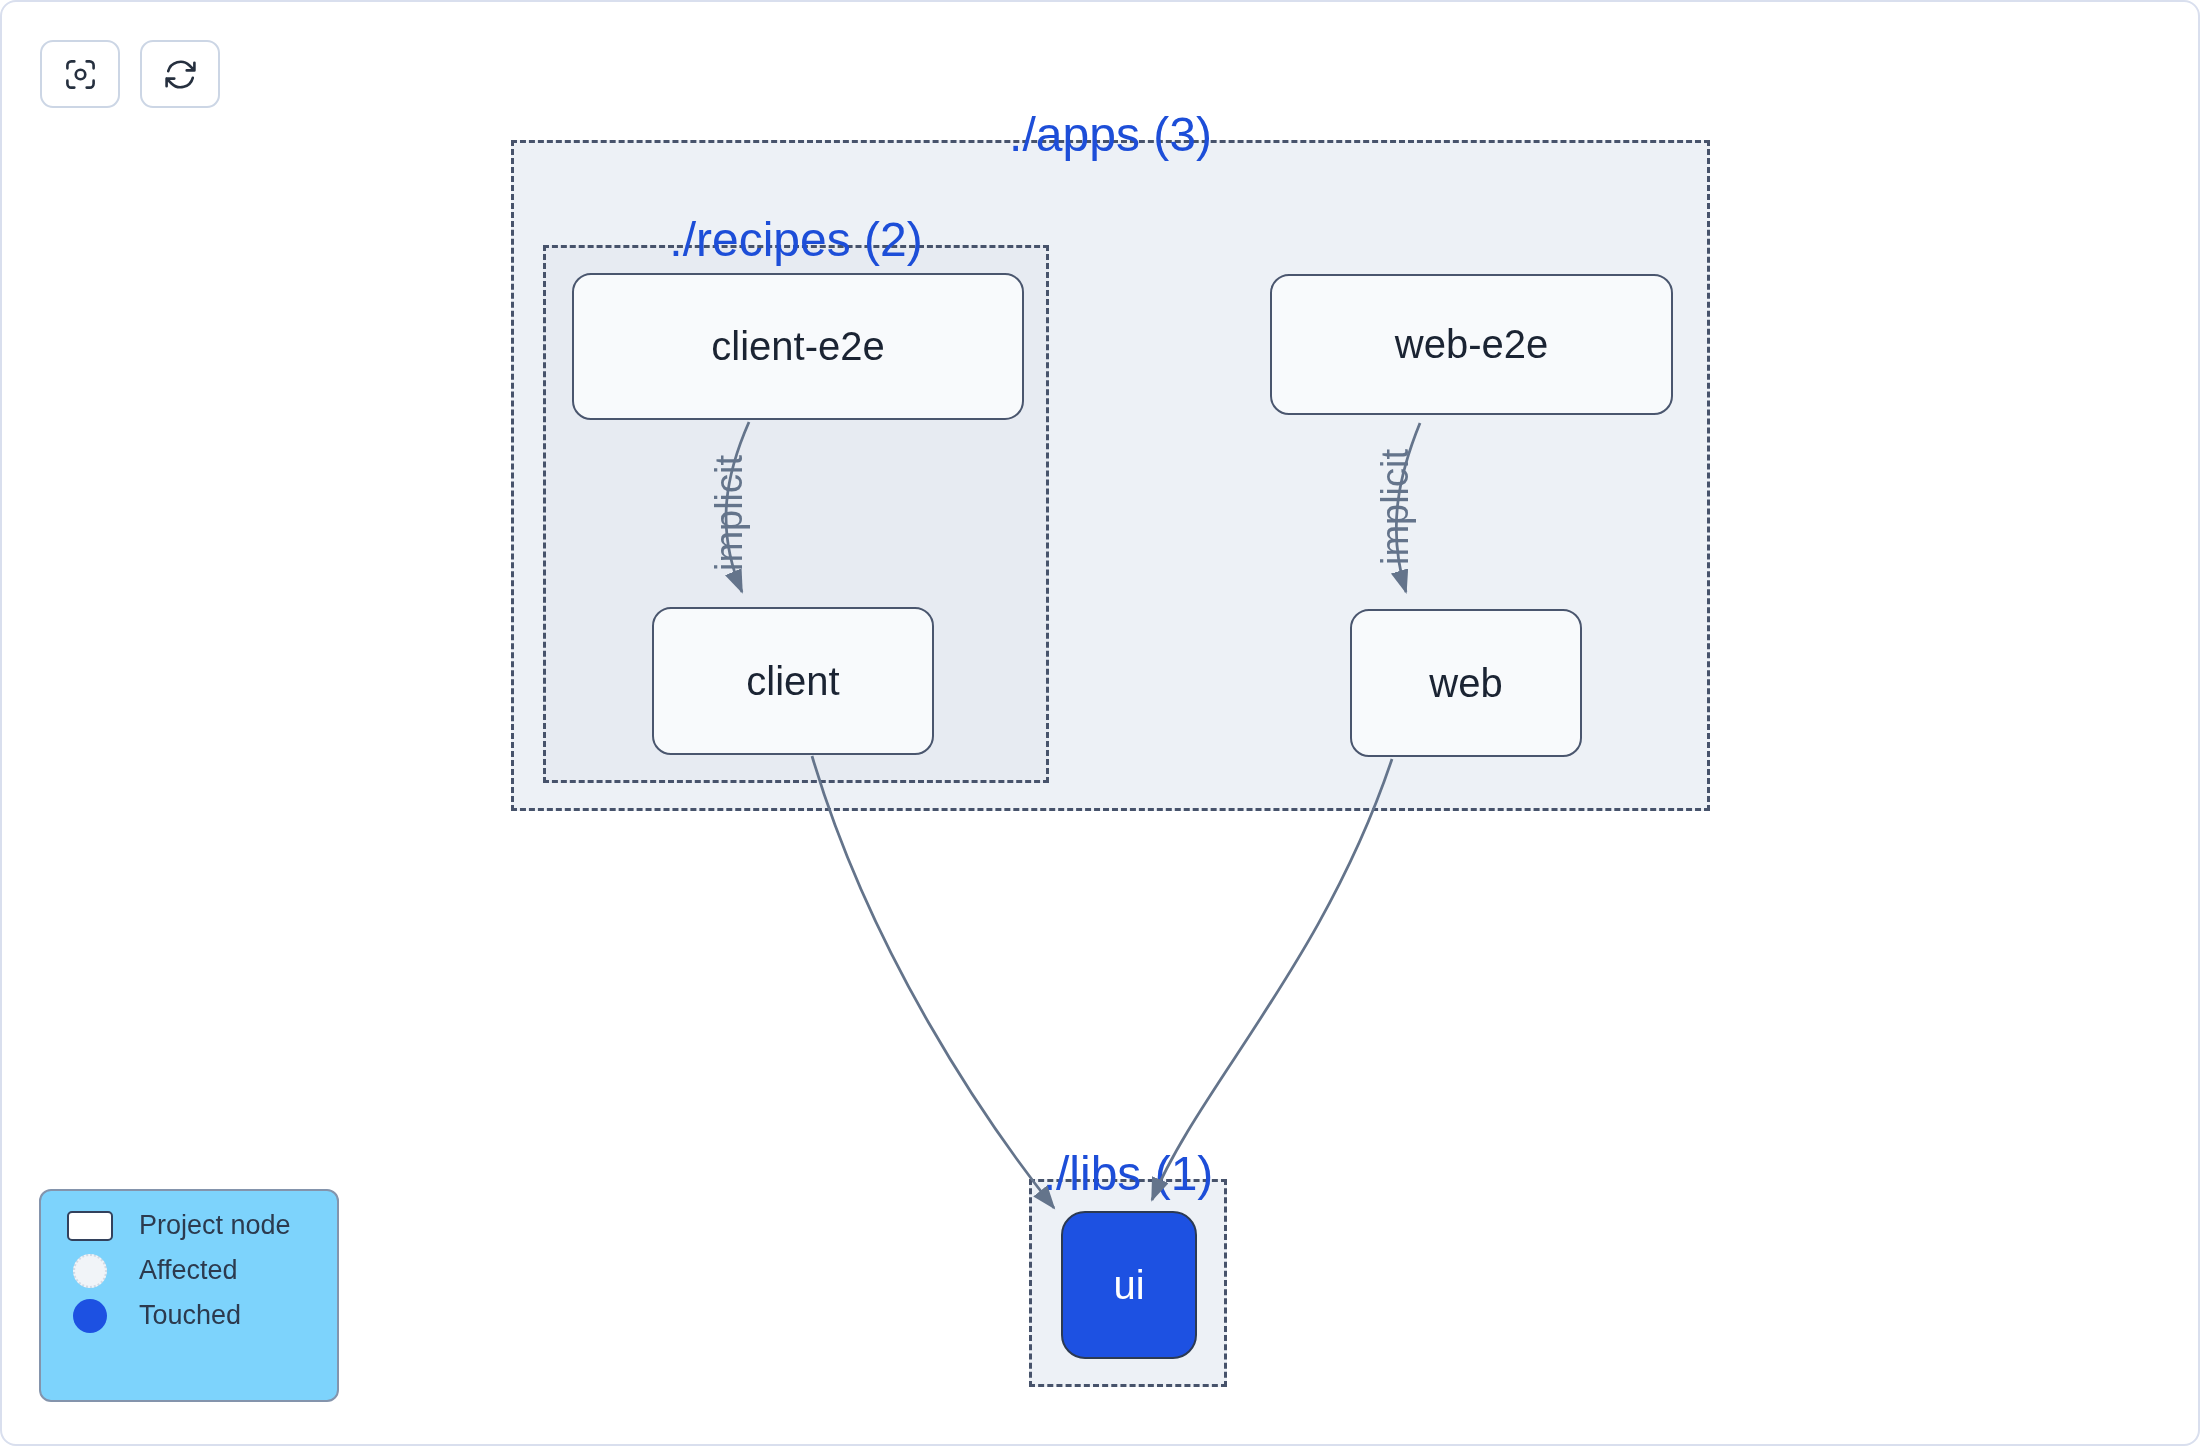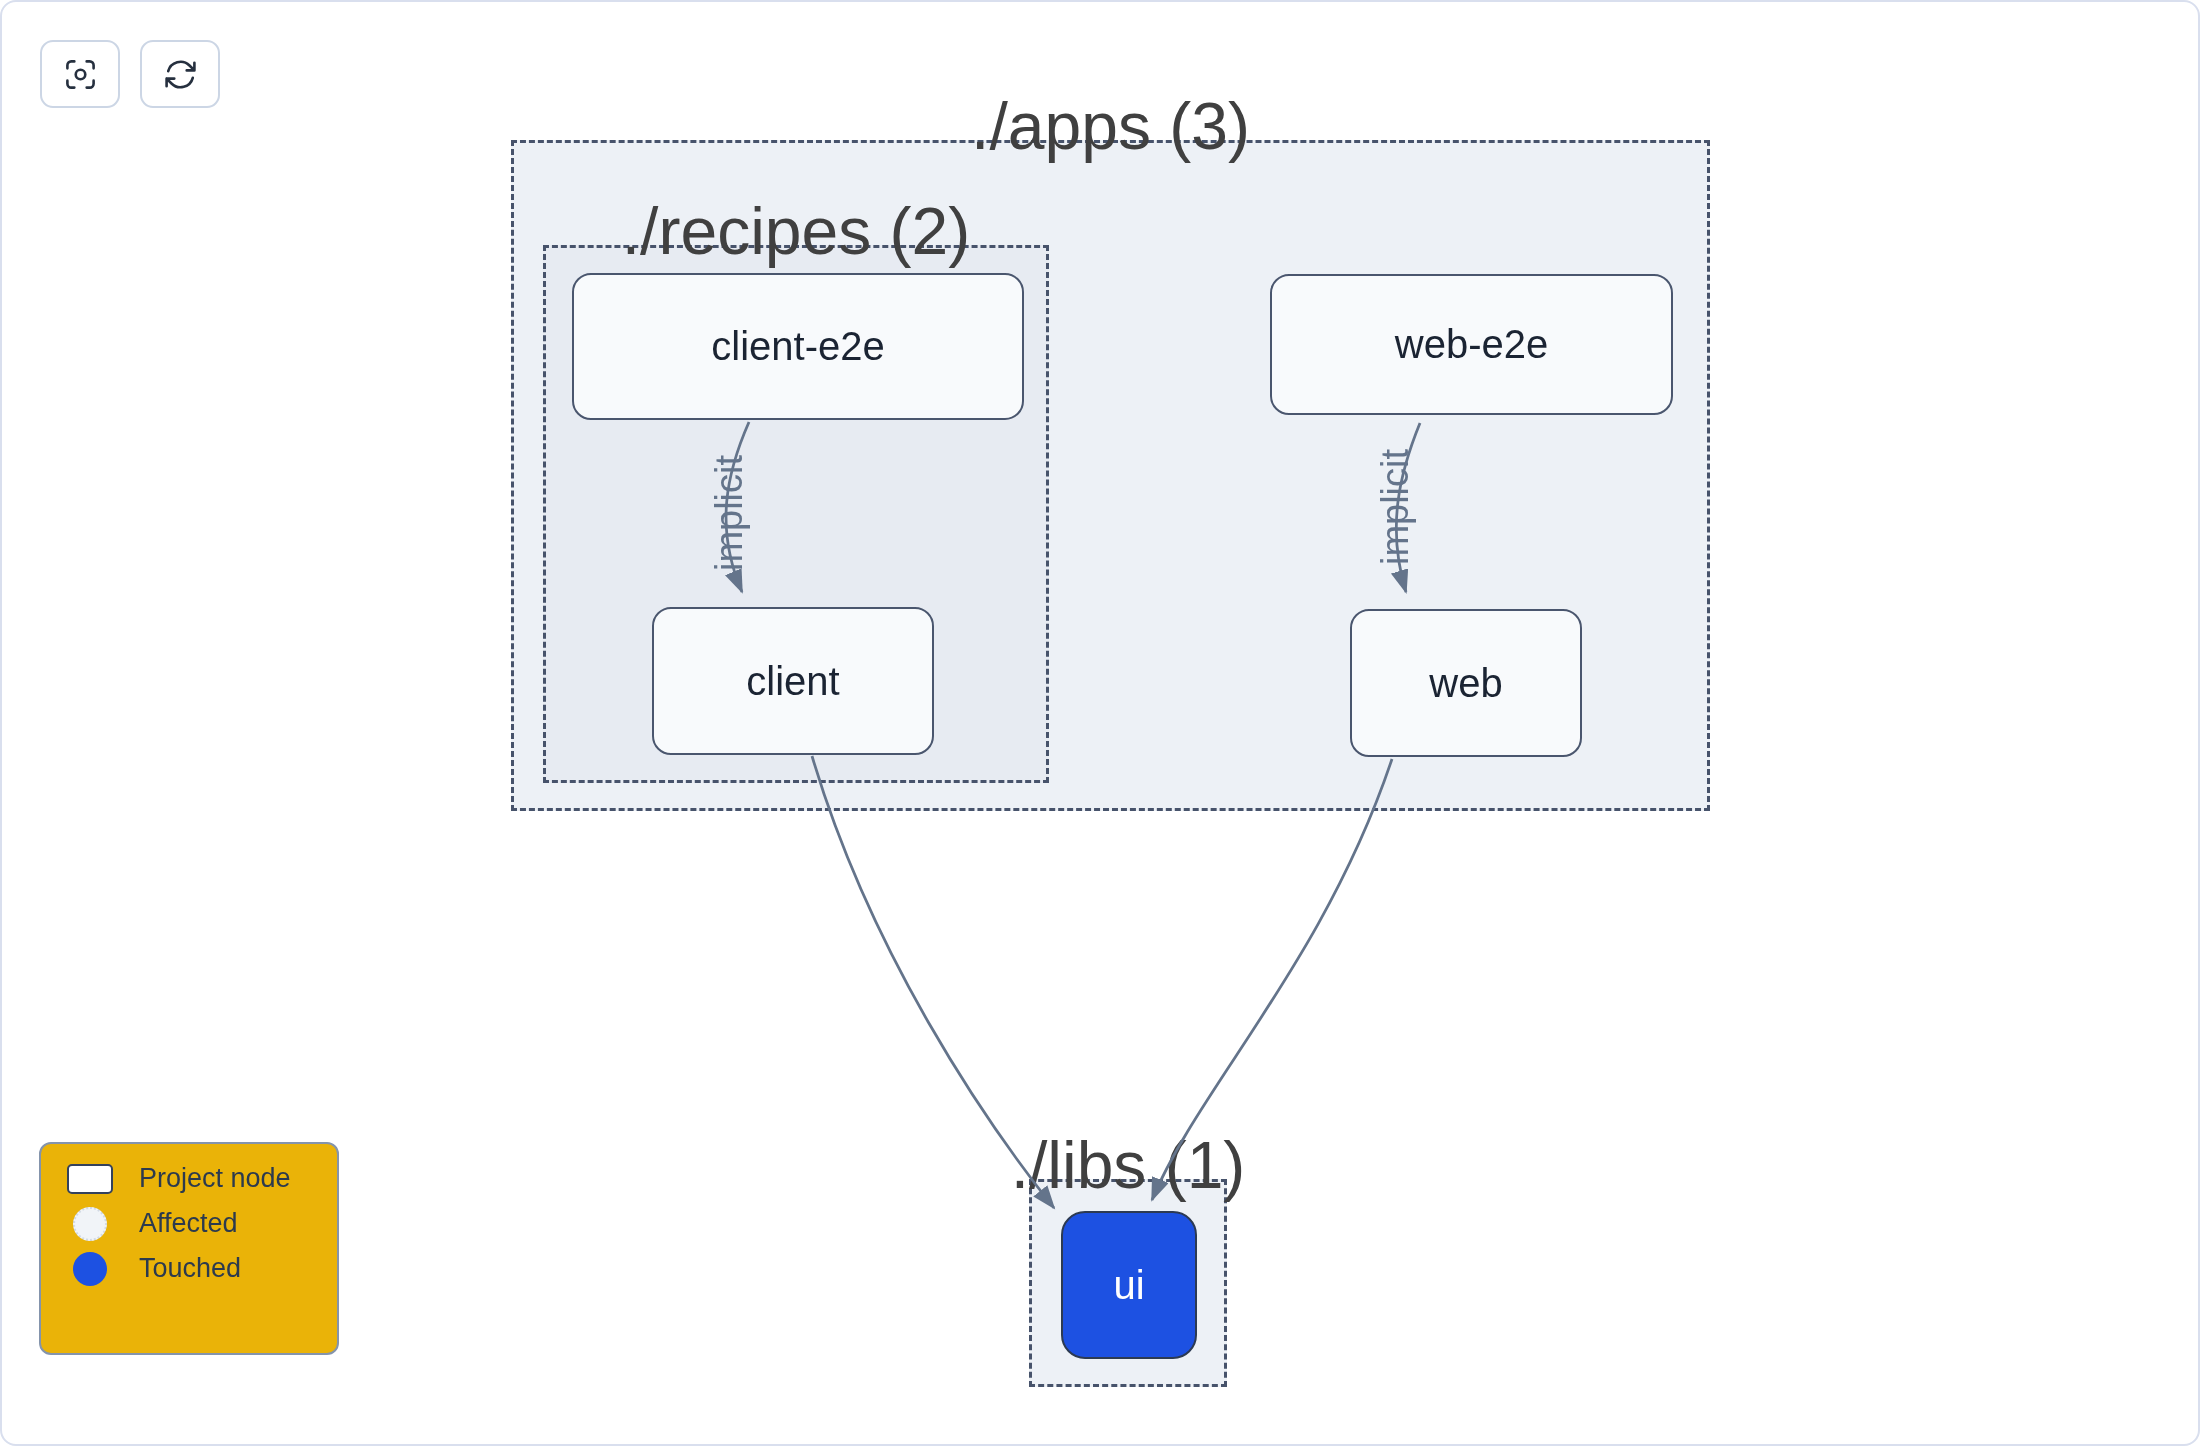--- a/index.html
+++ b/index.html
@@ -54,23 +54,23 @@
   #group-libs {
     left: 1027px; top: 1177px; width: 198px; height: 208px;
     background: #edf1f6;
   }
   .group-label {
     position: absolute;
     left: 50%;
     bottom: 100%;
     transform: translateX(-50%);
     margin-bottom: -16px;
-    font-size: 66px;
+    font-size: 48px;
     line-height: 1;
-    color: #404040;
+    color: #1d4ed8;
     white-space: nowrap;
   }
 
   
   #edges {
     position: absolute;
     left: 0; top: 0;
     width: 2200px; height: 1446px;
     pointer-events: none;
   }
@@ -108,23 +108,23 @@
   #node-ui        { left: 1059px; top: 1209px; width: 136px; height: 148px; border-radius: 24px; text-align: center; }
   .node.touched {
     background: #1d51e2;
     border-color: #2c3a52;
     color: #ffffff;
   }
 
   
   #legend {
     position: absolute;
-    left: 37px; top: 1140px;
+    left: 37px; top: 1187px;
     width: 300px; height: 213px;
-    background: #eab308;
+    background: #7dd3fc;
     border: 2px solid #8494ac;
     border-radius: 12px;
     box-sizing: border-box;
     padding-top: 12px;
   }
   .legend-row {
     display: flex;
     align-items: center;
     height: 45px;
     padding-left: 26px;

